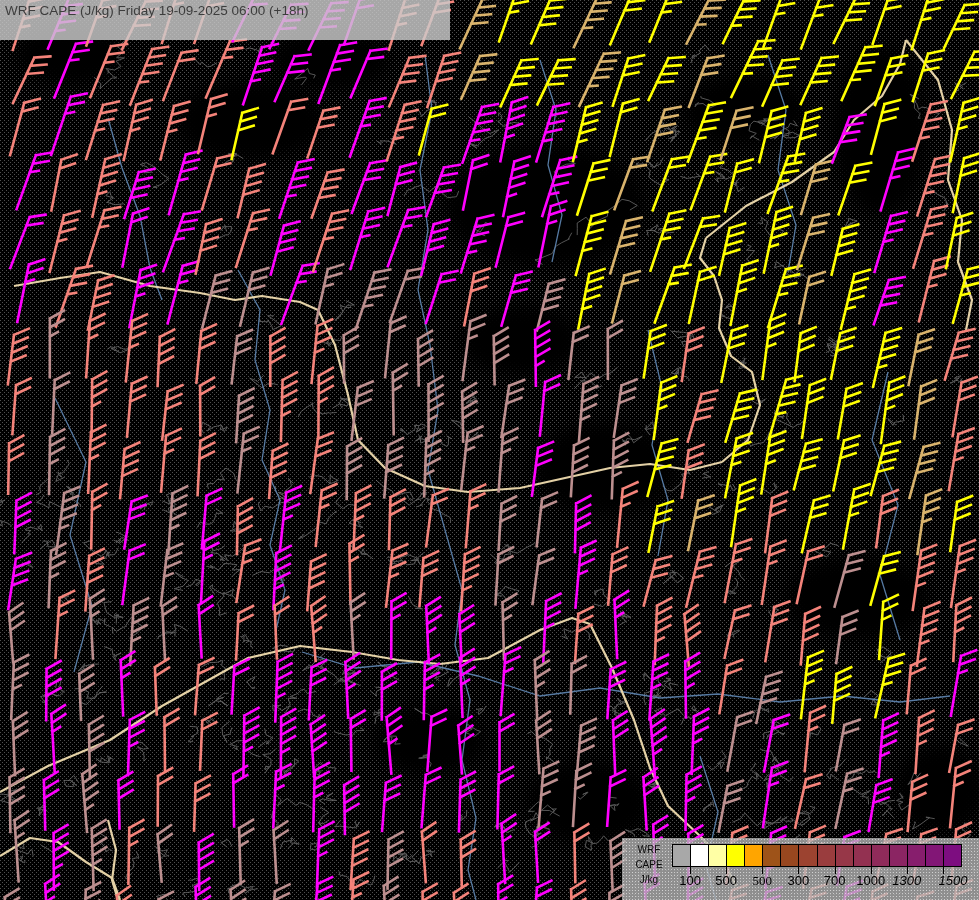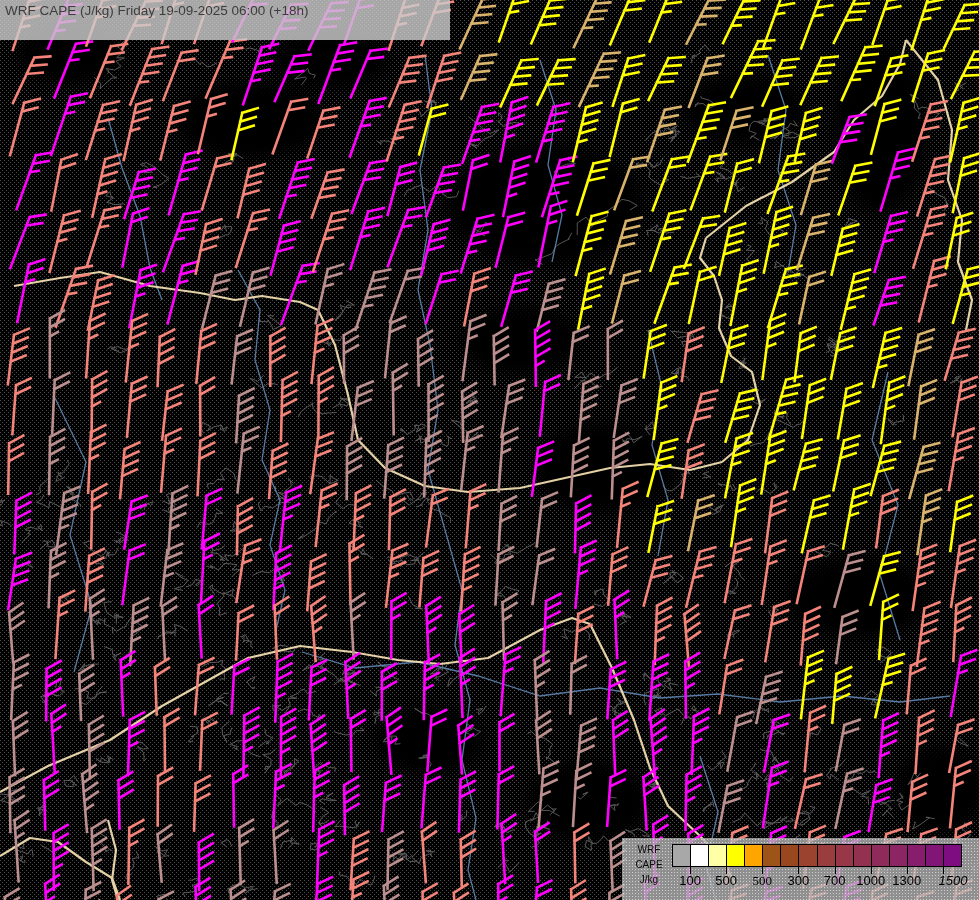--- a/index.html
+++ b/index.html
@@ -851,18 +851,18 @@
         <div class="legend-ticklabel" style="left: 82.1875px;">500</div>
         <div class="legend-tick" style="left: 140.312px;"></div>
         <div class="legend-ticklabel" style="left: 118.312px; font-family: Liberation Serif, serif;">500</div>
         <div class="legend-tick" style="left: 176.438px;"></div>
         <div class="legend-ticklabel" style="left: 154.438px;">300</div>
         <div class="legend-tick" style="left: 212.562px;"></div>
         <div class="legend-ticklabel" style="left: 190.562px;">700</div>
         <div class="legend-tick" style="left: 248.688px;"></div>
         <div class="legend-ticklabel" style="left: 226.688px;">1000</div>
         <div class="legend-tick" style="left: 284.812px;"></div>
-        <div class="legend-ticklabel" style="left: 262.812px;">1300</div>
+        <div class="legend-ticklabel" style="left: 262.812px; font-style: italic;">1300</div>
         <div class="legend-tick" style="left: 320.938px;"></div>
         <div class="legend-ticklabel" style="left: 309px; font-style: italic;">1500</div>
       </div>
   </div>
 </div>
 
 </body></html>

